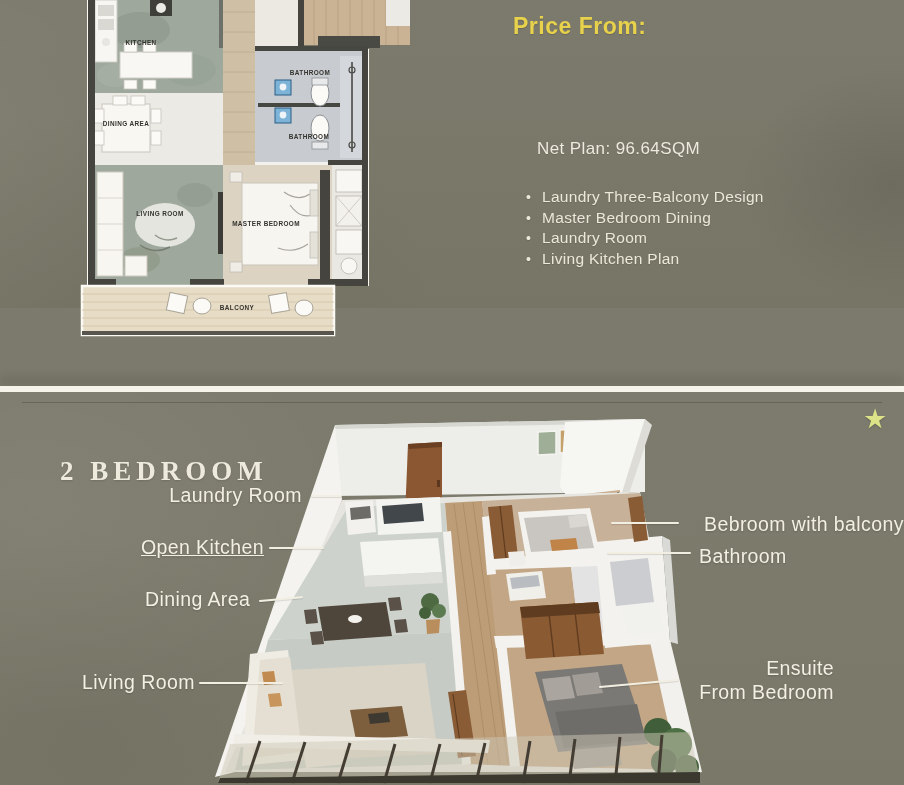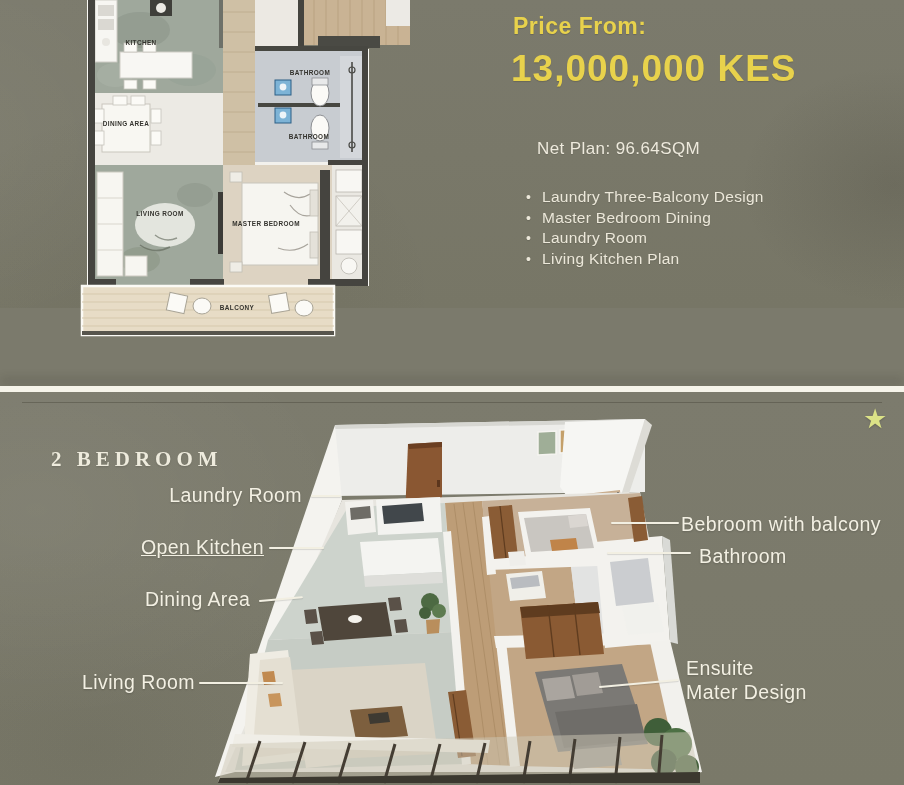--- a/index.html
+++ b/index.html
@@ -57,43 +57,43 @@
     position:absolute;left:526px;top:188px;margin:0;padding:0;list-style:none;
   }
   .features li{
     display:flex;align-items:baseline;height:20.5px;
     font-size:15.5px;color:#ece8da;letter-spacing:.3px;
     text-shadow:0 1px 1px rgba(0,0,0,.12);
   }
   .features .dot{width:16px;font-size:14px;color:#ece8da;}
   
   .title2br{
-    position:absolute;left:44px;top:48px;margin:7px;
+    position:absolute;left:44px;top:48px;margin:16px;
     font-family:"Liberation Serif", serif;
-    font-size:21px;font-weight:bold;letter-spacing:5px;color:#eeebdd;
+    font-size:27px;font-weight:bold;letter-spacing:5px;color:#eeebdd;
     text-shadow:0 1px 2px rgba(0,0,0,.14);
   }
   .star{
     position:absolute;left:863px;top:14px;
     font-size:27px;color:#dbe287;line-height:1;
     text-shadow:0 1px 2px rgba(0,0,0,.2);
   }
   .callout{
     position:absolute;
     font-size:19.5px;color:#f3f0e3;letter-spacing:.4px;
     text-shadow:0 1px 2px rgba(0,0,0,.18);
     white-space:nowrap;
   }
   .co-laundry{left:120px;top:92px;width:182px;text-align:right;}
   .co-kitchen{left:141px;top:144px;text-decoration:underline;}
   .co-dining{left:145px;top:196px;}
   .co-living{left:82px;top:279px;}
-  .co-bedbal{left:681px;top:121px;text-align:center;}
+  .co-bedbal{left:704px;top:121px;text-align:center;}
   .co-bath{left:699px;top:153px;}
-  .co-ensuite{left:686px;top:264px;width:148px;text-align:left;white-space:normal;line-height:24px;}
+  .co-ensuite{left:686px;top:264px;width:148px;text-align:right;white-space:normal;line-height:24px;}
   .lead{
     position:absolute;height:2px;background:#f2efe2;border-radius:1px;
     transform-origin:left center;box-shadow:0 1px 1px rgba(0,0,0,.12);
   }
   .l1{left:311px;top:103px;width:30px;}
   .l2{left:269px;top:155px;width:55px;}
   .l3{left:259px;top:208px;width:44px;transform:rotate(-5deg);}
   .l4{left:199px;top:290px;width:84px;}
   .l5{left:611px;top:130px;width:68px;}
   .l6{left:607px;top:160px;width:84px;}
@@ -232,21 +232,20 @@
         <rect x="98" y="294" width="18" height="18" fill="#fbfaf6" stroke="#a9a496" stroke-width="1" transform="rotate(12 107 303)"></rect>
         <ellipse cx="132" cy="306" rx="9" ry="8" fill="#fbfaf6" stroke="#a9a496" stroke-width="1"></ellipse>
         <rect x="200" y="294" width="18" height="18" fill="#fbfaf6" stroke="#a9a496" stroke-width="1" transform="rotate(-10 209 303)"></rect>
         <ellipse cx="234" cy="308" rx="9" ry="8" fill="#fbfaf6" stroke="#a9a496" stroke-width="1"></ellipse>
         <rect x="12" y="331" width="252" height="4" fill="#57554d"></rect>
         <text x="167" y="310" text-anchor="middle">BALCONY</text>
       </g>
     </svg>
 
     <div class="price-label">Price From:</div>
-    <div class="price-value">13,000,000 KES</div>
     <div class="size-line size-net">Net Plan: 96.64SQM</div>
 
     <ul class="features">
       <li>
         <span class="dot">•</span>
         <span>Laundry Three-Balcony Design</span>
       </li>
       <li>
         <span class="dot">•</span>
         <span>Master Bedroom Dining</span>
@@ -395,21 +394,21 @@
     <span class="star">★</span>
 
     <div class="callout co-laundry">Laundry Room</div>
     <div class="callout co-kitchen">Open Kitchen</div>
     <div class="callout co-dining">Dining Area</div>
     <div class="callout co-living">Living Room</div>
     <div class="callout co-bedbal">Bebroom with balcony</div>
     <div class="callout co-bath">Bathroom</div>
     <div class="callout co-ensuite">
       <div>Ensuite</div>
-      <div>Mater Design</div>
+      <div>From Bedroom</div>
     </div>
 
     <div class="lead l1"></div>
     <div class="lead l2"></div>
     <div class="lead l3"></div>
     <div class="lead l4"></div>
     <div class="lead l5"></div>
     <div class="lead l6"></div>
     <div class="lead l7"></div>
   </section>

